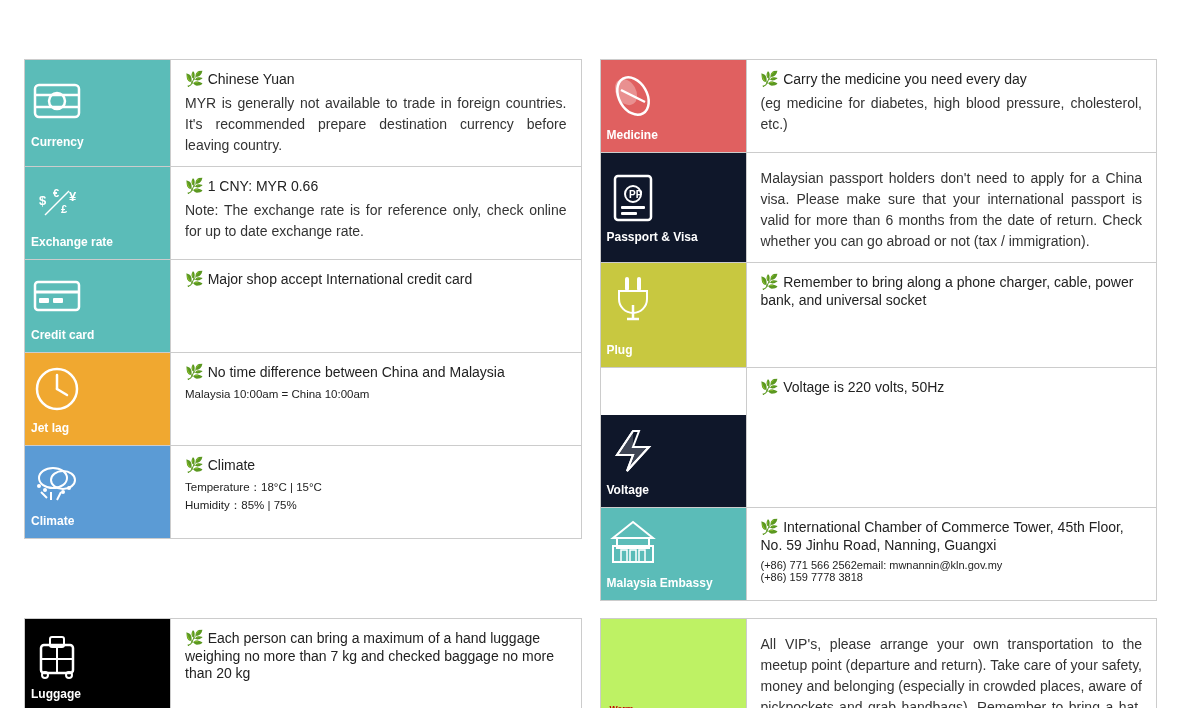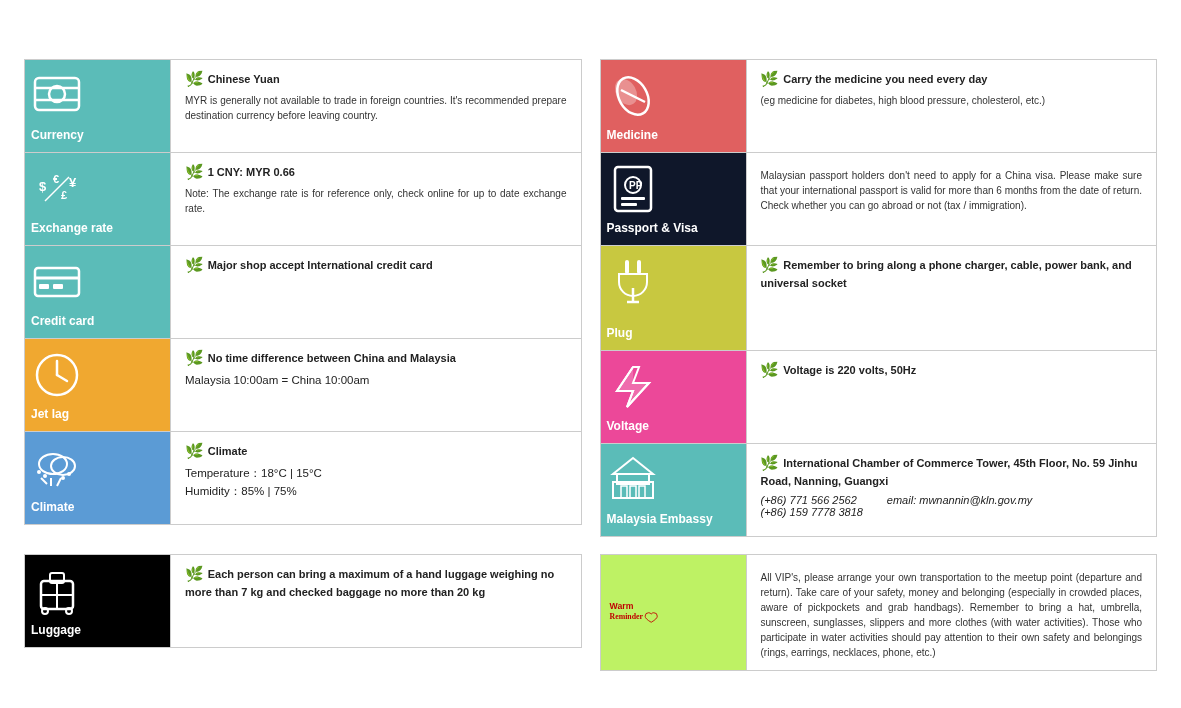--- a/index.html
+++ b/index.html
@@ -51,21 +51,21 @@
       text-align: center;
       color: #fff;
     }
     .card-icon.teal { background: #5bbcb8; }
     .card-icon.teal2 { background: #5bbcb8; }
     .card-icon.orange { background: #f0a830; }
     .card-icon.blue { background: #5b9bd5; }
     .card-icon.red { background: #e06060; }
     .card-icon.purple { background: #0f172a; }
     .card-icon.yellow-green { background: #c8c840; gap: 12px; }
-    .card-icon.yellow { background: #ec4899; }
+    .card-icon.yellow { background: #0f172a; margin-top: 47px; }
     .card-icon.gray { background: #000000; }
     .card-icon.pink { background: #f0b8c8; }
     .card-icon svg {
       width: 52px;
       height: 52px;
       margin-bottom: 4px;
     }
     .card-icon .icon-label {
       font-size: 12px;
       font-family: Arial, sans-serif;
@@ -79,28 +79,28 @@
       border-left: 1px solid #ccc;
     }
     .card-content .leaf-icon {
       display: inline-block;
       color: #6aaa40;
       font-size: 15px;
       margin-right: 4px;
       vertical-align: middle;
     }
     .card-content .title {
-      font-weight: bold;
-      font-size: 11px;
+      font-weight: normal;
+      font-size: 14px;
       font-family: Arial, sans-serif;
       display: inline;
       vertical-align: middle;
     }
     .card-content .desc {
-      font-size: 10px;
+      font-size: 14px;
       margin-top: 5px;
       line-height: 1.5;
       font-family: Arial, sans-serif;
       color: #333;
       text-align: justify;
     }
     .card-content .sub-items {
       margin-top: 4px;
       font-size: 11.5px;
       font-family: Arial, sans-serif;
@@ -113,22 +113,20 @@
       gap: 0 18px;
       margin-top: 0;
     }
     .embassy-contacts {
       margin-top: 6px;
       font-size: 11px;
       font-family: Arial, sans-serif;
     }
     .embassy-contacts .row {
       display: flex;
-      gap: 30px;
-      font-style: italic;
     }
   </style>
 </head>
 <body>
 
 <h1></h1>
 <div class="dial-code">
   <span></span>&nbsp;<span></span>
 </div>
 

